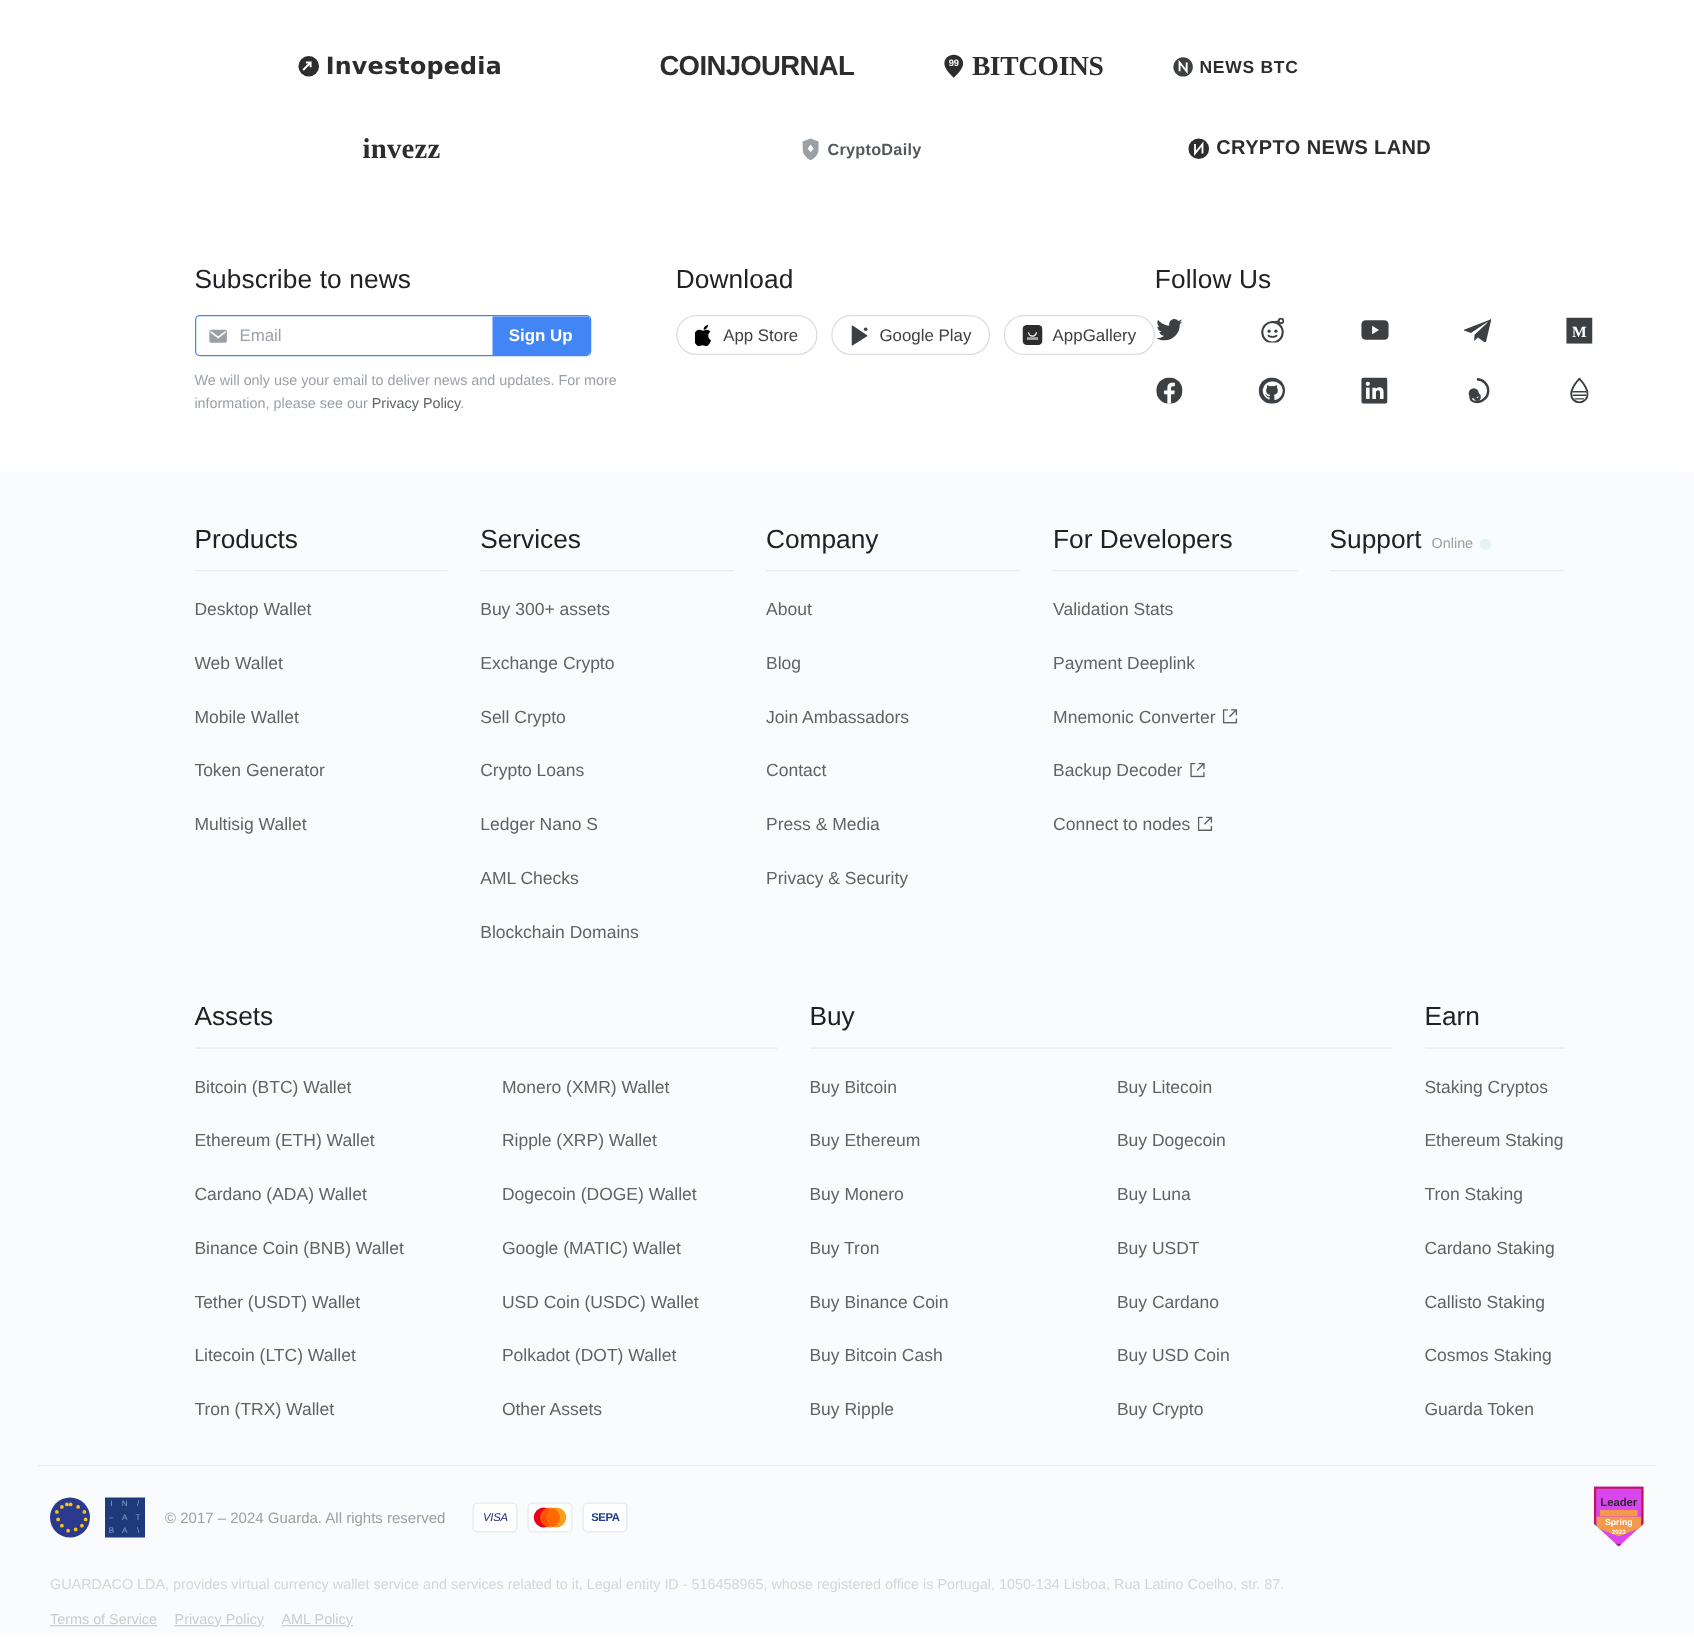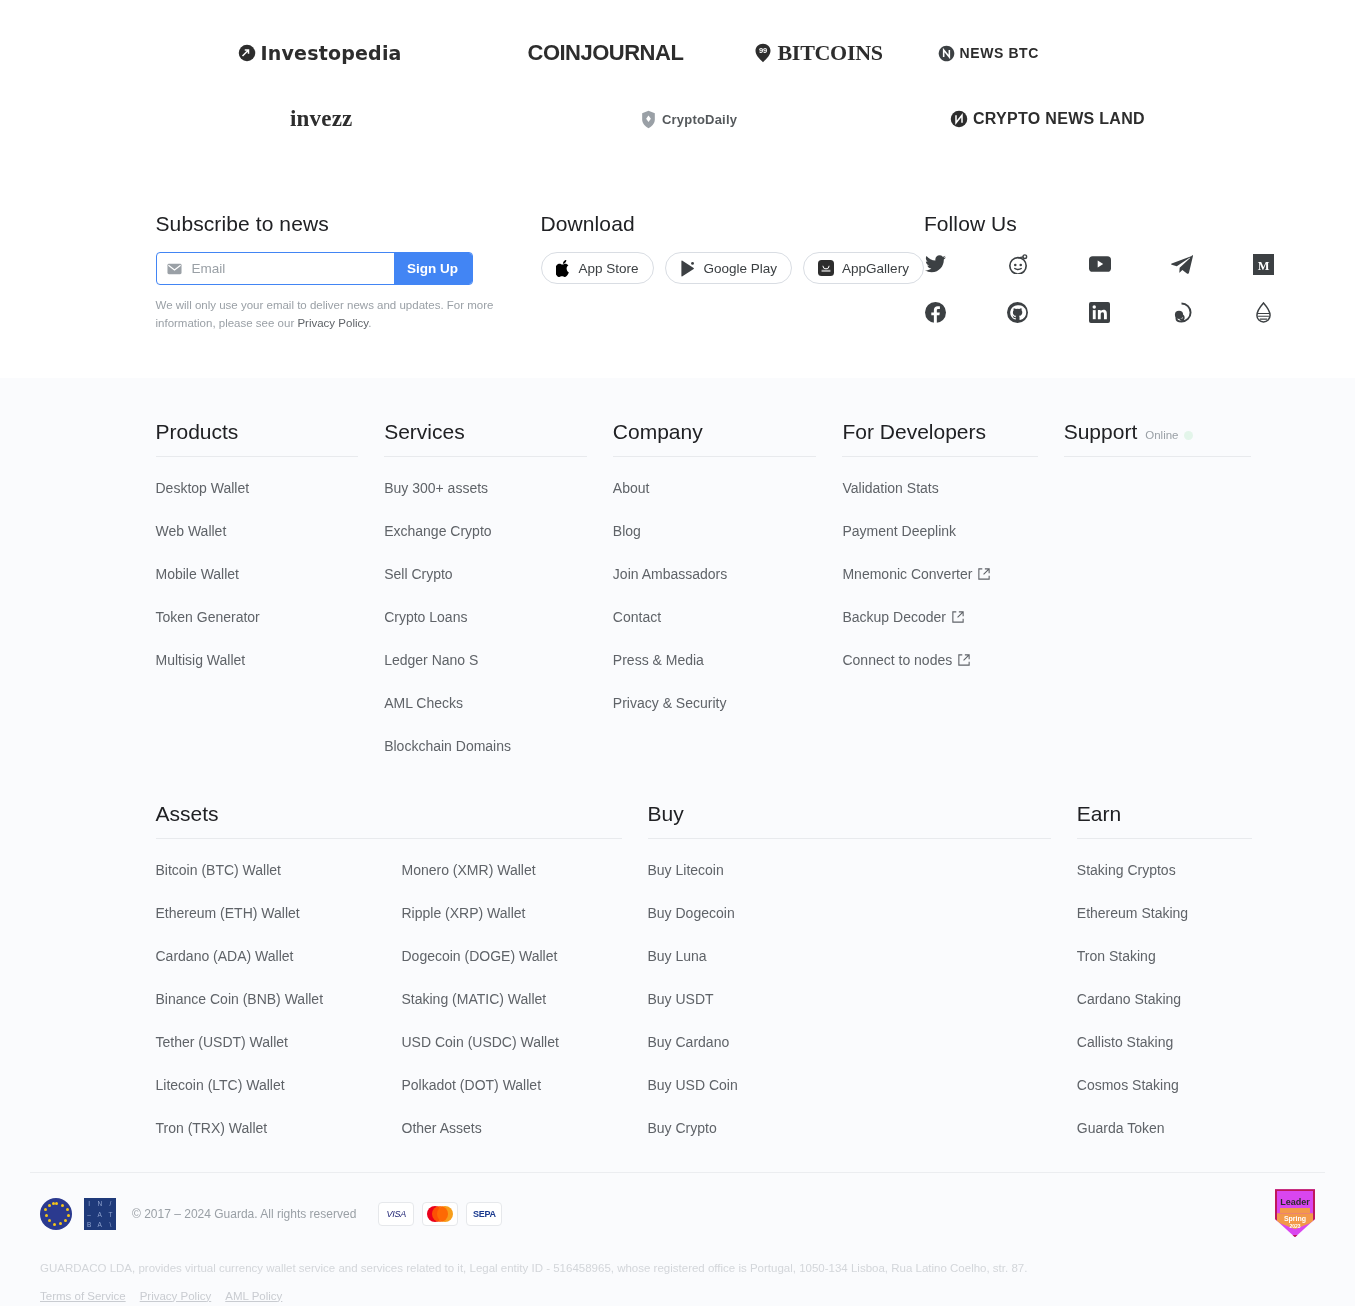--- a/index.html
+++ b/index.html
@@ -437,31 +437,40 @@
               <li><a href="#">Cardano (ADA) Wallet</a></li>
               <li><a href="#">Binance Coin (BNB) Wallet</a></li>
               <li><a href="#">Tether (USDT) Wallet</a></li>
               <li><a href="#">Litecoin (LTC) Wallet</a></li>
               <li><a href="#">Tron (TRX) Wallet</a></li>
             </ul>
             <ul>
               <li><a href="#">Monero (XMR) Wallet</a></li>
               <li><a href="#">Ripple (XRP) Wallet</a></li>
               <li><a href="#">Dogecoin (DOGE) Wallet</a></li>
-              <li><a href="#">Staking (MATIC) Wallet</a></li>
+              <li><a href="#">Google (MATIC) Wallet</a></li>
               <li><a href="#">USD Coin (USDC) Wallet</a></li>
               <li><a href="#">Polkadot (DOT) Wallet</a></li>
               <li><a href="#">Other Assets</a></li>
             </ul>
           </div>
         </div>
 
         <div class="g-buy">
           <div class="g-head">Buy</div>
           <div class="two-col">
+            <ul>
+              <li><a href="#">Buy Bitcoin</a></li>
+              <li><a href="#">Buy Ethereum</a></li>
+              <li><a href="#">Buy Monero</a></li>
+              <li><a href="#">Buy Tron</a></li>
+              <li><a href="#">Buy Binance Coin</a></li>
+              <li><a href="#">Buy Bitcoin Cash</a></li>
+              <li><a href="#">Buy Ripple</a></li>
+            </ul>
             <ul>
               <li><a href="#">Buy Litecoin</a></li>
               <li><a href="#">Buy Dogecoin</a></li>
               <li><a href="#">Buy Luna</a></li>
               <li><a href="#">Buy USDT</a></li>
               <li><a href="#">Buy Cardano</a></li>
               <li><a href="#">Buy USD Coin</a></li>
               <li><a href="#">Buy Crypto</a></li>
             </ul>
           </div>

